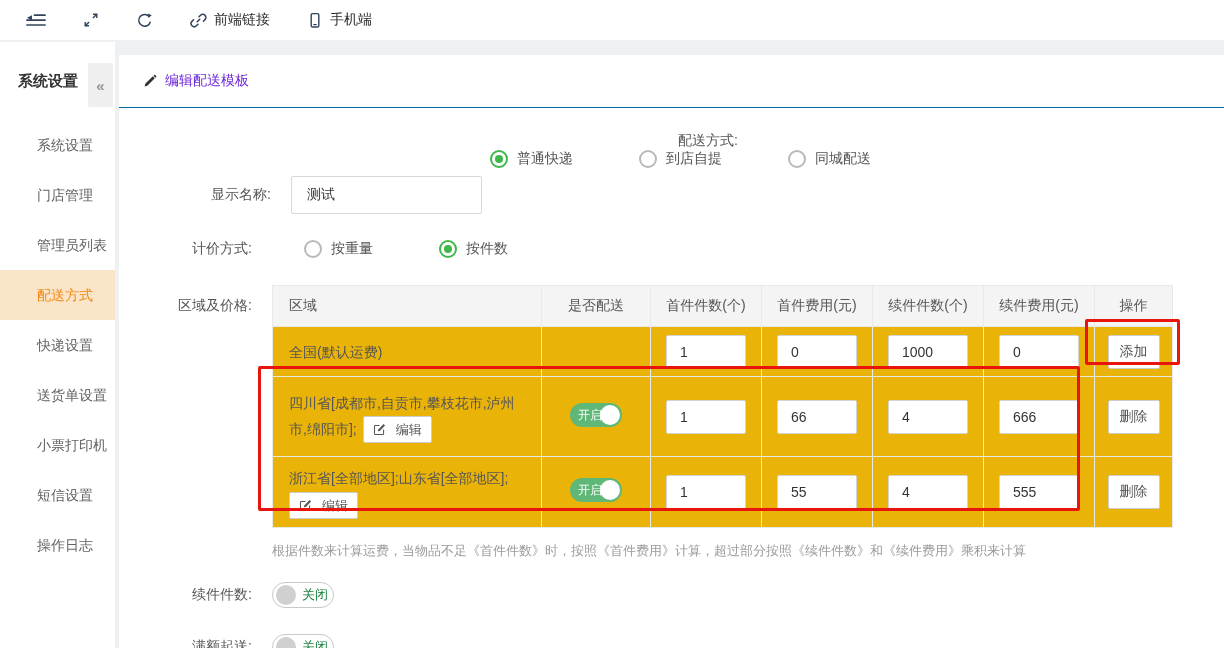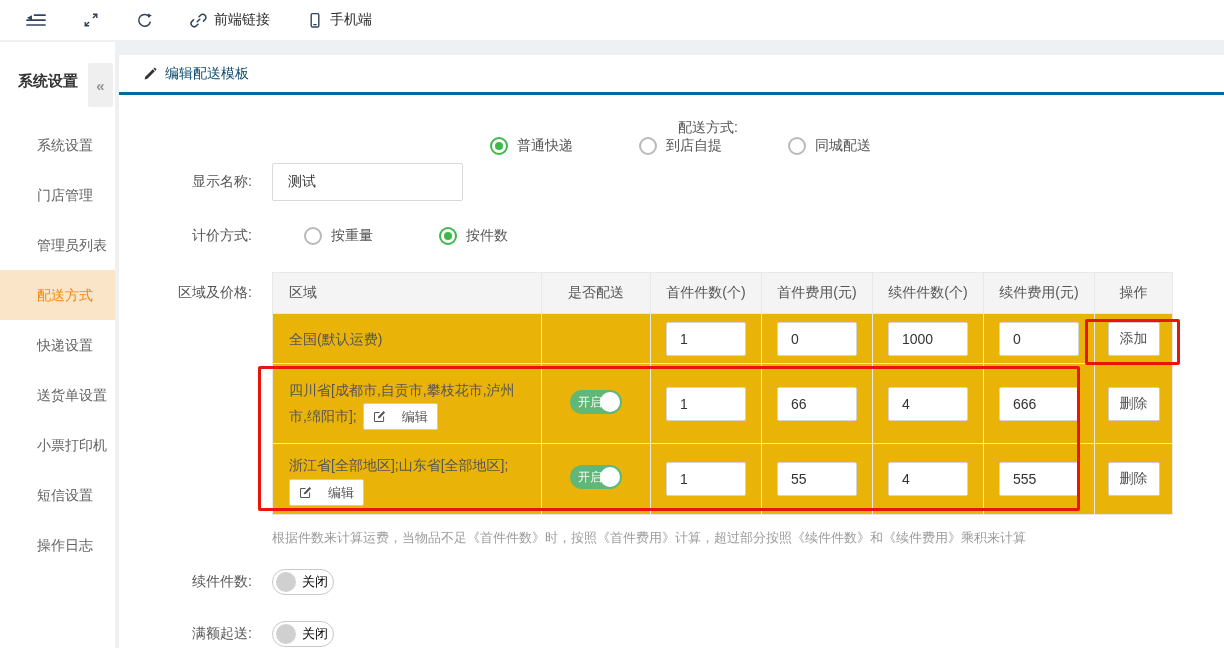--- a/index.html
+++ b/index.html
@@ -41,35 +41,35 @@
     font-size:14px; color:#636363; cursor:pointer; white-space:nowrap;
   }
   .nav-item.active { background:#fbe5c8; color:#f2870f; }
 
   
   .panel {
     position:absolute; left:119px; top:55px; width:1105px; height:700px;
     background:#fff;
   }
   .panel-header {
-    height:40px; display:flex; align-items:center; gap:8px;
-    padding-left:24px; border-bottom:3px solid #0369a1;
-    font-size:14px; color:#0c4a6e;
+    height:53px; display:flex; align-items:center; gap:8px;
+    padding-left:24px; border-bottom:1px solid #0369a1;
+    font-size:14px; color:#6d28d9;
   }
 
   .form { padding-top:24px; }
   .frow { display:flex; align-items:center; }
   .flabel {
     width:133px; flex-shrink:0; text-align:right;
     font-size:14px; color:#555;
   }
   .fctrl { margin-left:20px; display:flex; align-items:center; }
 
   .row-delivery { margin-bottom:24px; height:20px;flex-direction:column; }
-  .row-name { margin-bottom:25px; }
+  .row-name { margin-bottom:25px;margin-left:19px; }
   .row-pricing { margin-bottom:26px; height:20px; }
   .row-table { align-items:flex-start; }
   .row-table .flabel { padding-top:12px; }
   .row-toggle1 { margin-top:23px; margin-bottom:26px; }
 
   
   .radio { display:flex; align-items:center; gap:9px; margin-right:34px; cursor:pointer;padding-left:32px; }
   .rdot {
     width:18px; height:18px; border-radius:50%;
     border:2px solid #b9b9b9; background:#fff; position:relative; flex-shrink:0;
@@ -105,21 +105,21 @@
   .cell-input {
     width:80px; height:34px; border:1px solid #d4d4d4; border-radius:2px;
     padding-left:13px; font-size:14px; color:#333; outline:none; background:#fff;
     font-family:inherit;
   }
   .op-btn {
     width:52px; height:34px; background:#fff; border:1px solid #ccc; border-radius:2px;
     font-size:14px; color:#555; cursor:pointer; font-family:inherit;
   }
   .edit-btn {
-    display:inline-flex; align-items:center; gap:16px; vertical-align:middle;
+    display:inline-flex; align-items:center; gap:10px; vertical-align:middle;
     padding:4px 9px; background:#fff; border:1px solid #ccc; border-radius:2px;
     font-size:13px; color:#555; cursor:pointer; margin-left:6px; line-height:17px;
     font-family:inherit;
   }
 
   
   .switch-on {
     position:relative; display:inline-block; width:52px; height:24px;
     border-radius:12px; background:#5fb878; cursor:pointer;
   }
@@ -132,21 +132,21 @@
   }
   .switch-off {
     position:relative; display:inline-block; width:62px; height:26px;
     border-radius:13px; background:#fff; border:1px solid #c9c9c9; cursor:pointer;
   }
   .switch-off .knob-off {
     position:absolute; left:3px; top:2px; width:20px; height:20px;
     border-radius:50%; background:#d0d0d0;
   }
   .switch-off .sw-text-off {
-    position:absolute; left:29px; top:0; line-height:24px; font-size:13px; color:#000000;
+    position:absolute; left:29px; top:0; line-height:24px; font-size:13px; color:#15803d;
   }
 
   
   .note {
     margin:15px 0 0 153px; font-size:13px; color:#9b9b9b; line-height:16px;
   }
 
   
   .red-box { position:absolute; border:3px solid #e8150c; border-radius:2px; pointer-events:none; z-index:5; }
   .red-box.small { left:1085px; top:319px; width:95px; height:46px; }

